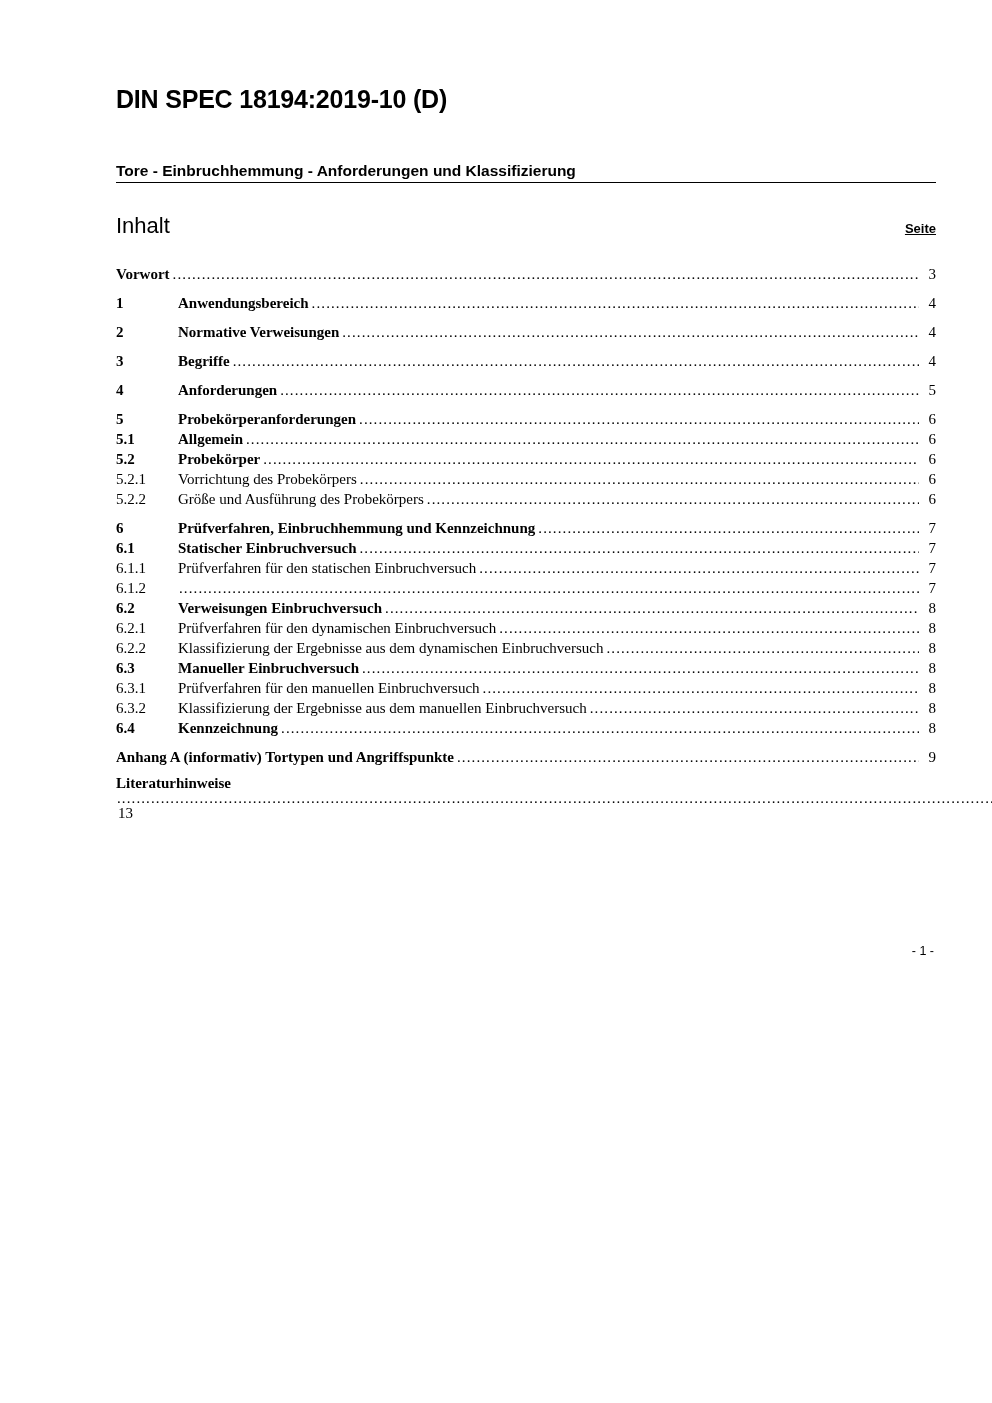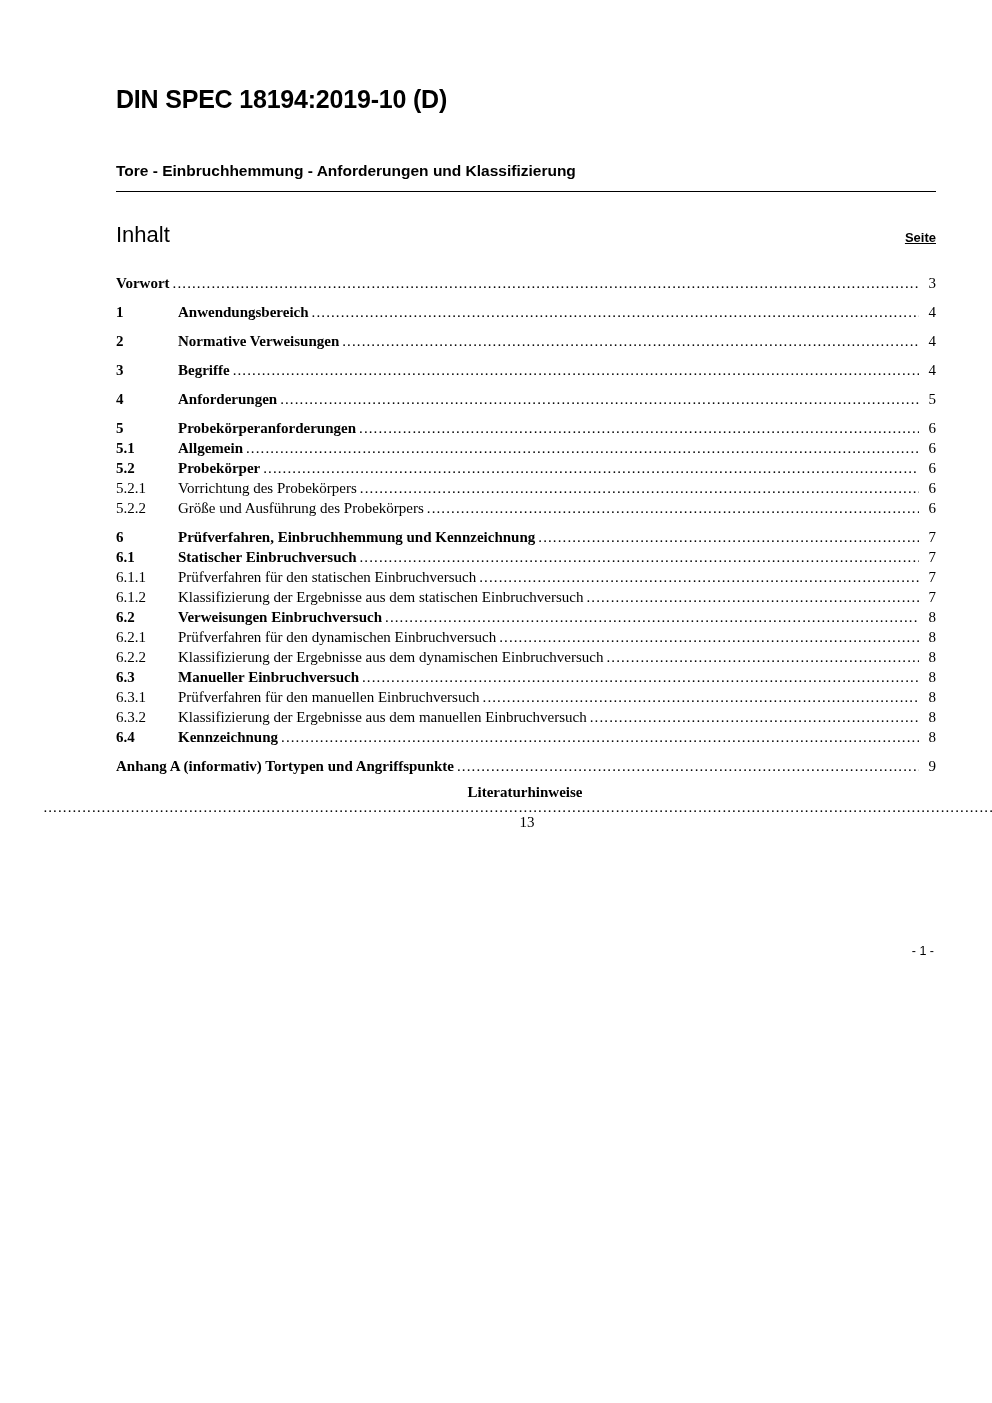--- a/index.html
+++ b/index.html
@@ -32,21 +32,21 @@
     font-size: 25px;
     letter-spacing: -0.2px;
     margin-top: 86px;
     line-height: 1.1;
   }
   .doc-subtitle {
     font-family: "Liberation Sans", sans-serif;
     font-weight: bold;
     font-size: 15.5px;
     margin-top: 48px;
-    padding-bottom: 11px;
+    padding-bottom: 2px;
     border-bottom: 1.5px solid #000;
     line-height: 1.2;
   }
   .toc-header {
     display: flex;
     align-items: baseline;
     justify-content: space-between;
     margin-top: 30px;
   }
   .toc-title {
@@ -58,21 +58,21 @@
     font-family: "Liberation Sans", sans-serif;
     font-size: 13px;
     font-weight: bold;
     text-decoration: underline;
   }
   .toc {
     margin-top: 28px;
   }
   .toc-row {
     display: flex;
-    align-items: center;
+    align-items: flex-start;
     font-family: "Liberation Serif", serif;
     font-size: 15px;
     line-height: 1.0;
     margin-bottom: 5px;
     white-space: nowrap;
   }
   .toc-row.bold .num,
   .toc-row.bold .label {
     font-weight: bold;
   }
@@ -206,21 +206,20 @@
           <span class="pg">7</span>
         </div>
         <div class="toc-row">
           <span class="num">6.1.1</span>
           <span class="label">Prüfverfahren für den statischen Einbruchversuch</span>
           <span class="dots">.......................................................................................................................................................................................................</span>
           <span class="pg">7</span>
         </div>
         <div class="toc-row">
           <span class="num">6.1.2</span>
-          <span class="label">Klassifizierung der Ergebnisse aus dem statischen Einbruchversuch</span>
           <span class="dots">.......................................................................................................................................................................................................</span>
           <span class="pg">7</span>
         </div>
         <div class="toc-row bold">
           <span class="num">6.2</span>
           <span class="label">Verweisungen Einbruchversuch</span>
           <span class="dots">.......................................................................................................................................................................................................</span>
           <span class="pg">8</span>
         </div>
         <div class="toc-row">

